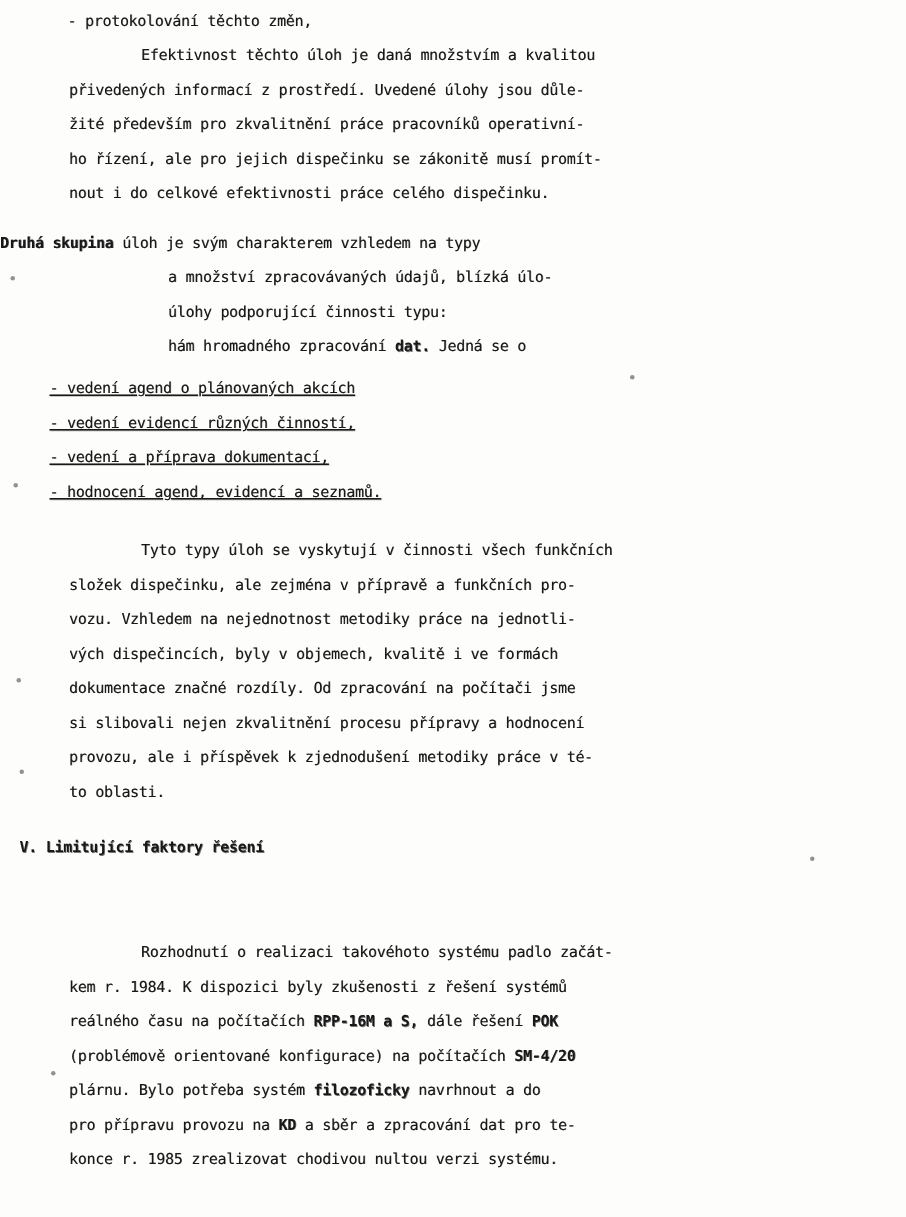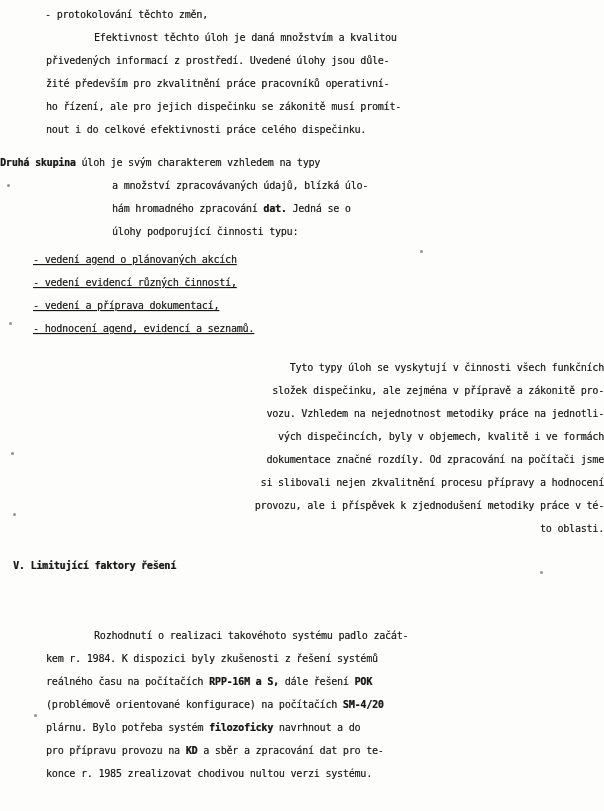--- a/index.html
+++ b/index.html
@@ -23,21 +23,21 @@
     line-height:23px;
     letter-spacing:-0.2px;
     text-shadow:0.3px 0.3px 0 rgba(10,10,10,0.45);
   }
   .seg.b{font-weight:bold;text-shadow:0.5px 0.4px 0 rgba(10,10,10,0.55);}
   
   .intro-list{margin-left:45px;}
   .para-efektivnost{margin-left:46px;}
   .para-druha-skupina{margin-top:10px;}
   .task-list{margin-left:33px;margin-top:5px;text-decoration:underline;}
-  .para-tyto-typy{margin-left:46px;margin-top:16px;text-align:right;}
+  .para-tyto-typy{margin-left:46px;margin-top:16px;}
   .section-heading{margin-left:13px;margin-top:14px;}
   .para-rozhodnuti{margin-left:46px;margin-top:47px;}
   
   .line.ind1{padding-left:48px;}
   .line.ind2{padding-left:112px;}
   
   .speck{
     position:absolute;width:3px;height:3px;border-radius:50%;
     background:#3a3a3a;opacity:.55;
   }
@@ -53,32 +53,32 @@
       <div class="block para para-efektivnost">
         <div class="line ind1"><span class="seg">Efektivnost těchto úloh je daná množstvím a kvalitou</span></div>
         <div class="line"><span class="seg">přivedených informací z prostředí. Uvedené úlohy jsou důle-</span></div>
         <div class="line"><span class="seg">žité především pro zkvalitnění práce pracovníků operativní-</span></div>
         <div class="line"><span class="seg">ho řízení, ale pro jejich dispečinku se zákonitě musí promít-</span></div>
         <div class="line"><span class="seg">nout i do celkové efektivnosti práce celého dispečinku.</span></div>
       </div>
       <div class="block para para-druha-skupina">
         <div class="line"><span class="seg b">Druhá skupina</span><span class="seg"> úloh je svým charakterem vzhledem na typy</span></div>
         <div class="line ind2"><span class="seg">a množství zpracovávaných údajů, blízká úlo-</span></div>
+        <div class="line ind2"><span class="seg">úlohy podporující činnosti typu:</span></div>
         <div class="line ind2"><span class="seg">hám hromadného zpracování </span><span class="seg b">dat.</span><span class="seg"> Jedná se o</span></div>
-        <div class="line ind2"><span class="seg">úlohy podporující činnosti typu:</span></div>
       </div>
       <div class="block list task-list">
         <div class="line"><span class="seg">- vedení agend o plánovaných akcích</span></div>
         <div class="line"><span class="seg">- vedení evidencí různých činností,</span></div>
         <div class="line"><span class="seg">- vedení a příprava dokumentací,</span></div>
         <div class="line"><span class="seg">- hodnocení agend, evidencí a seznamů.</span></div>
       </div>
       <div class="block para para-tyto-typy">
         <div class="line ind1"><span class="seg">Tyto typy úloh se vyskytují v činnosti všech funkčních</span></div>
-        <div class="line"><span class="seg">složek dispečinku, ale zejména v přípravě a zákonitě pro-</span></div>
+        <div class="line"><span class="seg">složek dispečinku, ale zejména v přípravě a funkčních pro-</span></div>
         <div class="line"><span class="seg">vozu. Vzhledem na nejednotnost metodiky práce na jednotli-</span></div>
         <div class="line"><span class="seg">vých dispečincích, byly v objemech, kvalitě i ve formách</span></div>
         <div class="line"><span class="seg">dokumentace značné rozdíly. Od zpracování na počítači jsme</span></div>
         <div class="line"><span class="seg">si slibovali nejen zkvalitnění procesu přípravy a hodnocení</span></div>
         <div class="line"><span class="seg">provozu, ale i příspěvek k zjednodušení metodiky práce v té-</span></div>
         <div class="line"><span class="seg">to oblasti.</span></div>
       </div>
       <div class="block heading section-heading">
         <div class="line"><span class="seg b">V. Limitující faktory řešení</span></div>
       </div>

